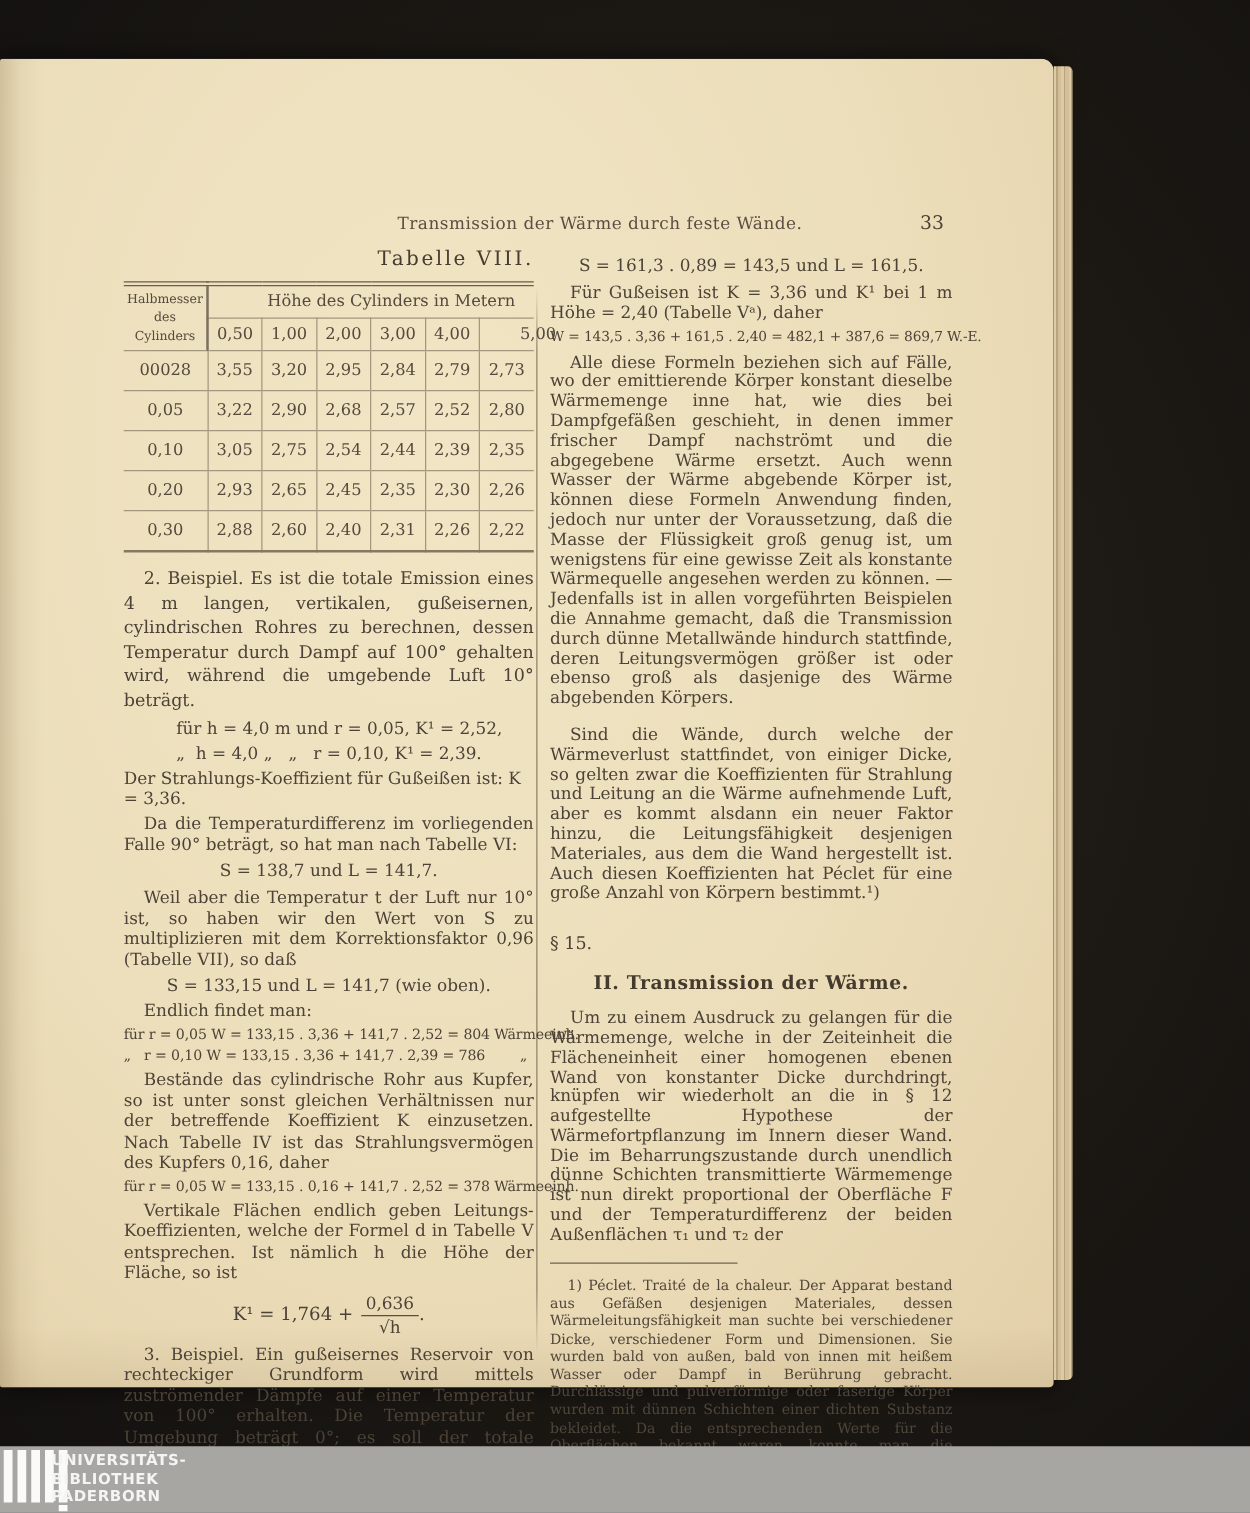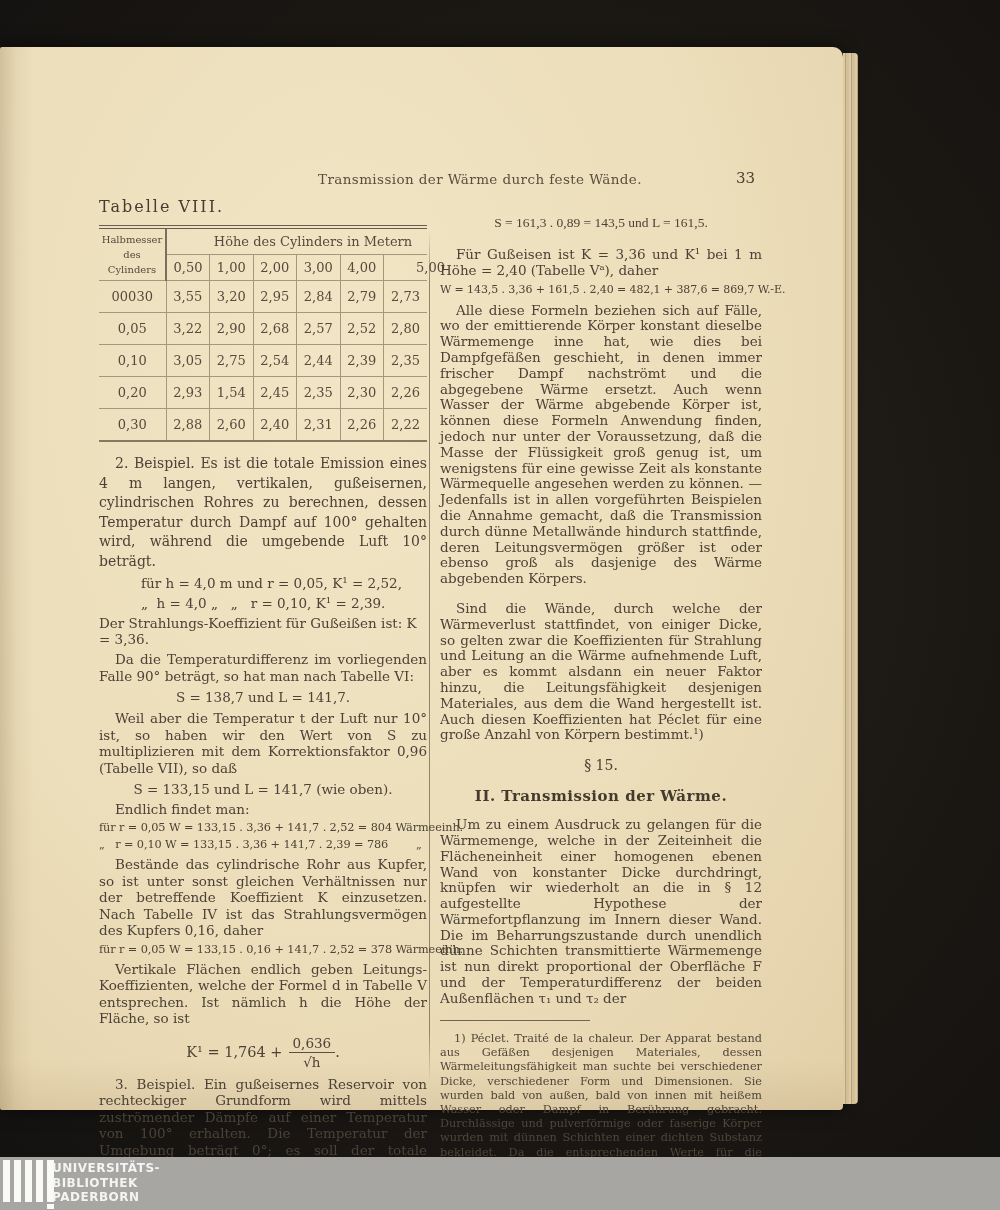--- a/index.html
+++ b/index.html
@@ -36,21 +36,21 @@
     position:absolute;left:736px;top:122px;width:40px;font-size:15px;color:#4c4237;
   }
   .col-divider{
     position:absolute;left:429px;top:183px;width:1px;height:852px;
     background:linear-gradient(0deg, rgba(122,110,90,0) 0%, #8f8268 6%, #8f8268 94%, rgba(122,110,90,0) 100%);
   }
   .col-left{position:absolute;left:99px;top:150px;width:328px;}
   .col-right{position:absolute;left:440px;top:152px;width:322px;}
 
   
-  .table-title{text-align:left;font-size:16px;letter-spacing:2px;color:#463c30;margin-bottom:9px;}
+  .table-title{text-align:right;font-size:16px;letter-spacing:2px;color:#463c30;margin-bottom:9px;}
   table.vals{
     width:100%;border-collapse:collapse;table-layout:fixed;
     border-top:4px double #685d4e;border-bottom:2px solid #857962;
     font-size:13px;color:#554a3d;
   }
   table.vals td{border:1px solid #a3977e;text-align:center;padding:6px 0;}
   table.vals td:first-child{border-left:none;width:64px;}
   table.vals td:last-child{border-right:none;padding-left:32px;}
   table.vals .corner{border-right:2px solid #7b7060;font-size:10px;line-height:15px;padding:3px 1px;}
   table.vals .span-h{font-size:13px;padding:5px 0;}
@@ -61,40 +61,40 @@
   .para{font-size:14px;line-height:18.5px;text-align:justify;text-indent:16px;margin:0;}
   .para.tight{line-height:16.5px;font-size:13.5px;}
   .lead-space{margin-top:9px;}
   .line-ind{font-size:13.5px;margin-left:16px;margin-top:4px;}
   .f-ind{font-size:13.5px;margin-left:42px;margin-top:4px;white-space:pre;}
   .full-line{font-size:13.5px;margin-top:4px;}
   .centered{font-size:13.5px;text-align:center;margin-top:5px;}
   .w-line{font-size:11.3px;letter-spacing:-0.1px;margin-top:4px;white-space:pre;}
 
   .rc .para{font-size:13.5px;line-height:15.8px;}
-  .rc .centered{margin:16px 0;font-family:Liberation Serif, serif;}
+  .rc .centered{margin:6px 0;}
   .rc .w-line{font-size:11px;}
-  .section-no{text-align:center;font-size:14px;margin-top:14px;}
+  .section-no{text-align:left;font-size:14px;margin-top:24px;}
   .section-title{text-align:center;font-size:15px;font-weight:bold;letter-spacing:0.5px;color:#443a2e;margin-top:14px;}
   .footnote-rule{width:150px;border-top:1px solid #6f6455;margin:13px 0 7px 0;}
   .footnote{font-size:11.3px;line-height:14.2px;text-align:justify;text-indent:14px;color:#50463a;}
 
   
   .k1-formula{text-align:center;font-size:14.5px;margin:8px 0 6px 0;}
   .frac{display:inline-block;vertical-align:middle;text-align:center;font-size:13.5px;margin-left:6px;}
   .frac-num{display:block;border-bottom:1px solid #5a4f42;padding:0 4px 1px 4px;}
   .frac-den{display:block;padding-top:1px;}
 
   
   .gray-band{position:absolute;left:0;top:1157px;width:1000px;height:53px;background:#a7a6a3;}
   .logo-bars{position:absolute;left:3px;top:1160px;display:flex;gap:4px;}
   .logo-bar{width:7px;height:42px;background:#fafaf8;}
   .logo-dot{position:absolute;left:47px;top:1204px;width:7px;height:5px;background:#fafaf8;}
   .logo-text{
-    position:absolute;left:52px;top:1161px;
+    position:absolute;left:41px;top:1161px;
     font-family:"DejaVu Sans", sans-serif;font-weight:bold;font-size:12px;line-height:14.5px;
     color:#f4f4f2;letter-spacing:0.5px;
   }
 </style>
 </head>
 <body>
 
 <div class="page">
   <div class="running-head">Transmission der Wärme durch feste Wände.</div>
   <div class="page-number">33</div>
@@ -111,21 +111,21 @@
         </tr>
         <tr>
           <td class="num-h">0,50</td>
           <td class="num-h">1,00</td>
           <td class="num-h">2,00</td>
           <td class="num-h">3,00</td>
           <td class="num-h">4,00</td>
           <td class="num-h">5,00</td>
         </tr>
         <tr class="data">
-          <td>00030</td>
+          <td>00028</td>
           <td>3,55</td>
           <td>3,20</td>
           <td>2,95</td>
           <td>2,84</td>
           <td>2,79</td>
           <td>2,73</td>
         </tr>
         <tr class="data">
           <td>0,05</td>
           <td>3,22</td>
@@ -140,21 +140,21 @@
           <td>3,05</td>
           <td>2,75</td>
           <td>2,54</td>
           <td>2,44</td>
           <td>2,39</td>
           <td>2,35</td>
         </tr>
         <tr class="data">
           <td>0,20</td>
           <td>2,93</td>
-          <td>1,54</td>
+          <td>2,65</td>
           <td>2,45</td>
           <td>2,35</td>
           <td>2,30</td>
           <td>2,26</td>
         </tr>
         <tr class="data">
           <td>0,30</td>
           <td>2,88</td>
           <td>2,60</td>
           <td>2,40</td>

